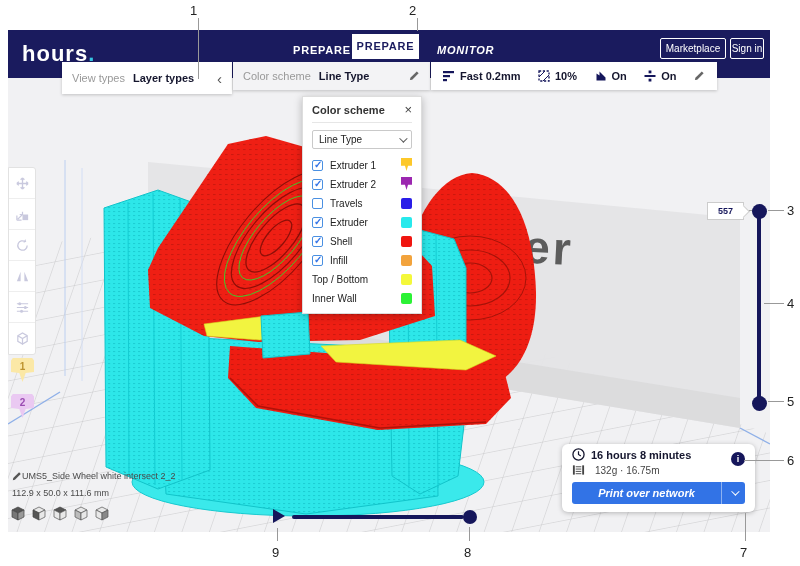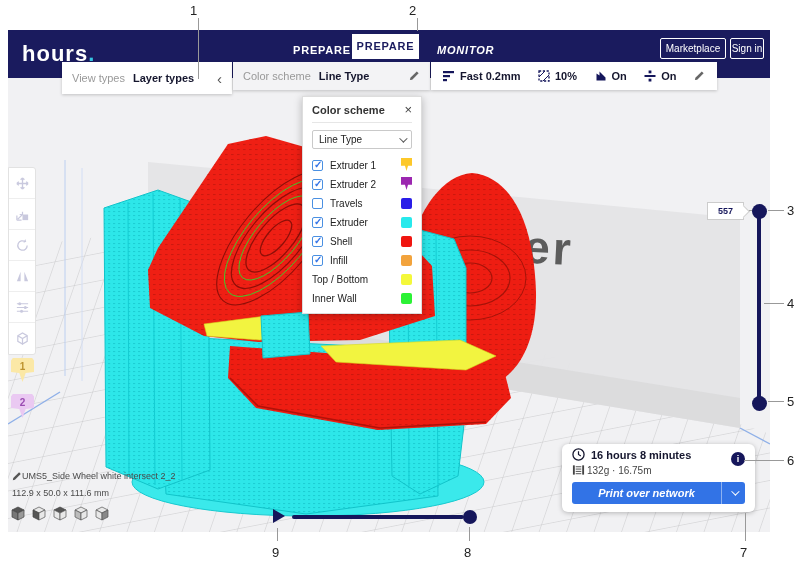--- a/index.html
+++ b/index.html
@@ -71,21 +71,21 @@
 
   
   .model-info { position:absolute; left:4px; top:393px; display:flex; align-items:center; font-size:9px; color:#4a4a4a; z-index:3; }
   .model-dims { position:absolute; left:4px; top:410px; font-size:9px; color:#4a4a4a; z-index:3; }
   .view-cubes { position:absolute; left:2px; top:428px; display:flex; gap:5px; z-index:3; }
   .view-cubes svg { cursor:pointer; }
 
   
   .print-card { position:absolute; left:554px; top:366px; width:193px; height:68px; background:#fff; border-radius:6px; box-shadow:0 1px 5px rgba(0,0,0,.25); z-index:5; padding:4px 10px; }
   .pc-row1 { display:flex; align-items:center; gap:6px; font-size:11px; font-weight:bold; color:#15162e; }
-  .pc-row2 { display:flex; align-items:center; gap:2px; font-size:10px; color:#444; margin-top:3px; }
+  .pc-row2 { display:flex; align-items:center; gap:10px; font-size:10px; color:#444; margin-top:3px; }
   .info-dot { position:absolute; right:10px; top:8px; width:14px; height:14px; border-radius:50%; background:#15165b; color:#fff; font-size:9px; font-weight:bold; text-align:center; line-height:14px; cursor:pointer; }
   .print-btn { position:absolute; left:10px; right:10px; bottom:8px; height:22px; background:#3273e6; border-radius:3px; display:flex; align-items:stretch; cursor:pointer;font-style:italic; }
   .print-btn-label { flex:1; color:#fff; font-size:11px; font-weight:bold; text-align:center; line-height:22px; }
   .print-btn-chev { width:24px; border-left:1px solid rgba(255,255,255,.45); display:flex; align-items:center; justify-content:center; }
   .print-btn-chev .chev-down { border-color:#fff; }
 
   
   .co-num { position:absolute; font-size:13px; color:#222; z-index:10; }
   .co-line { position:absolute; background:#999; z-index:9; }
 </style>

